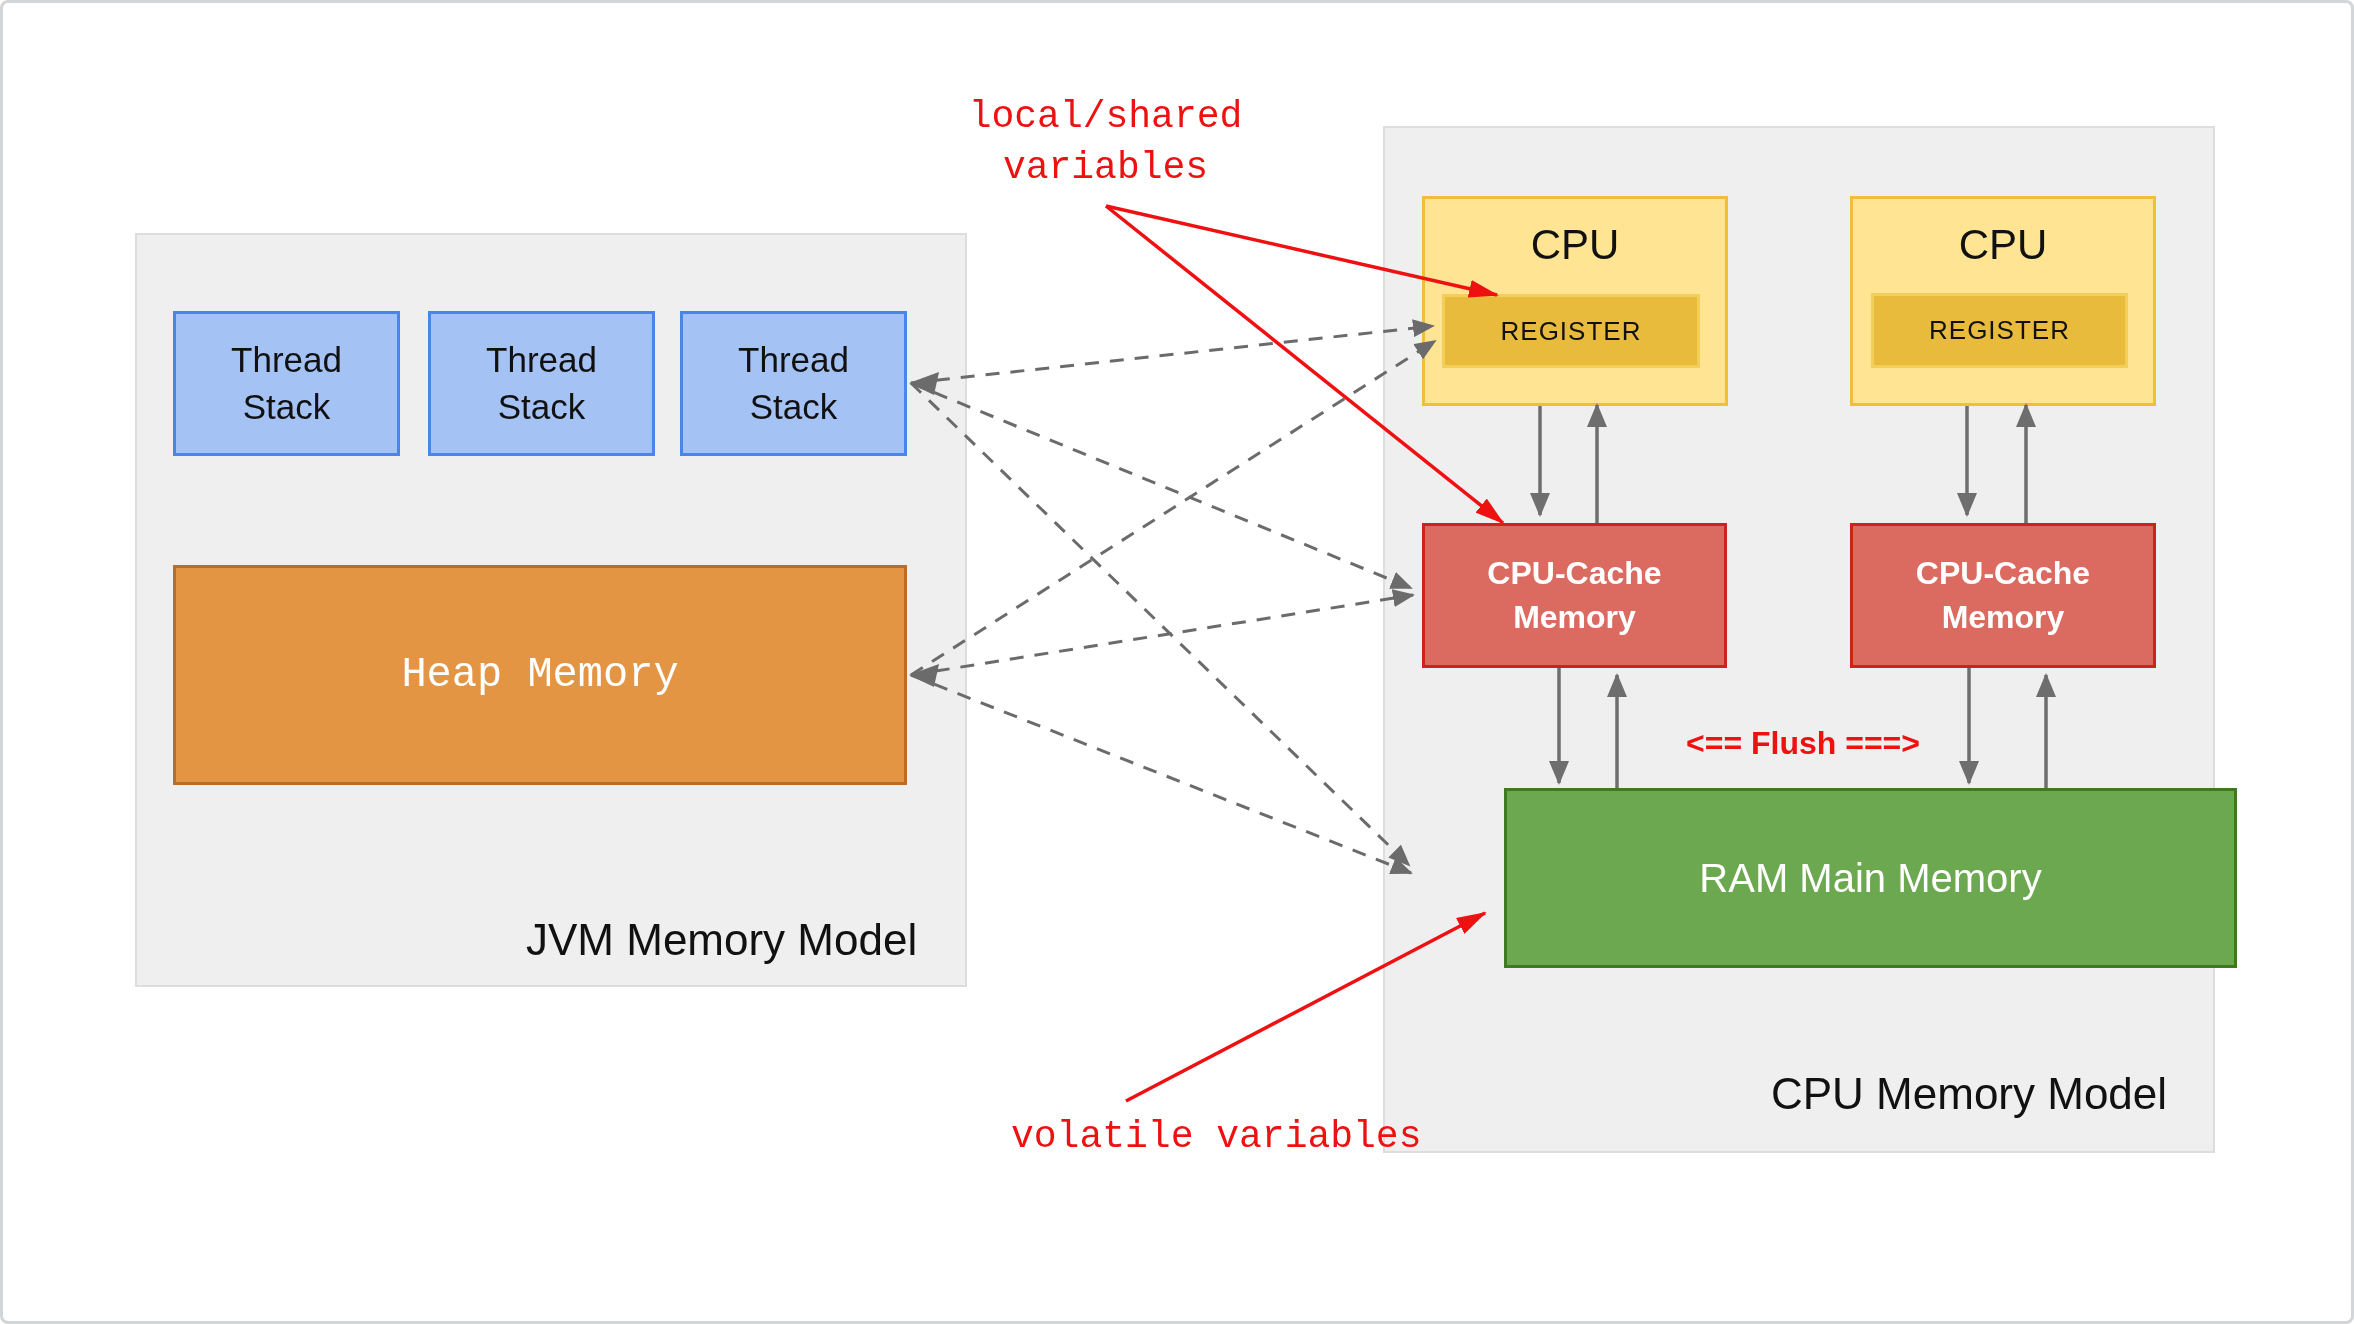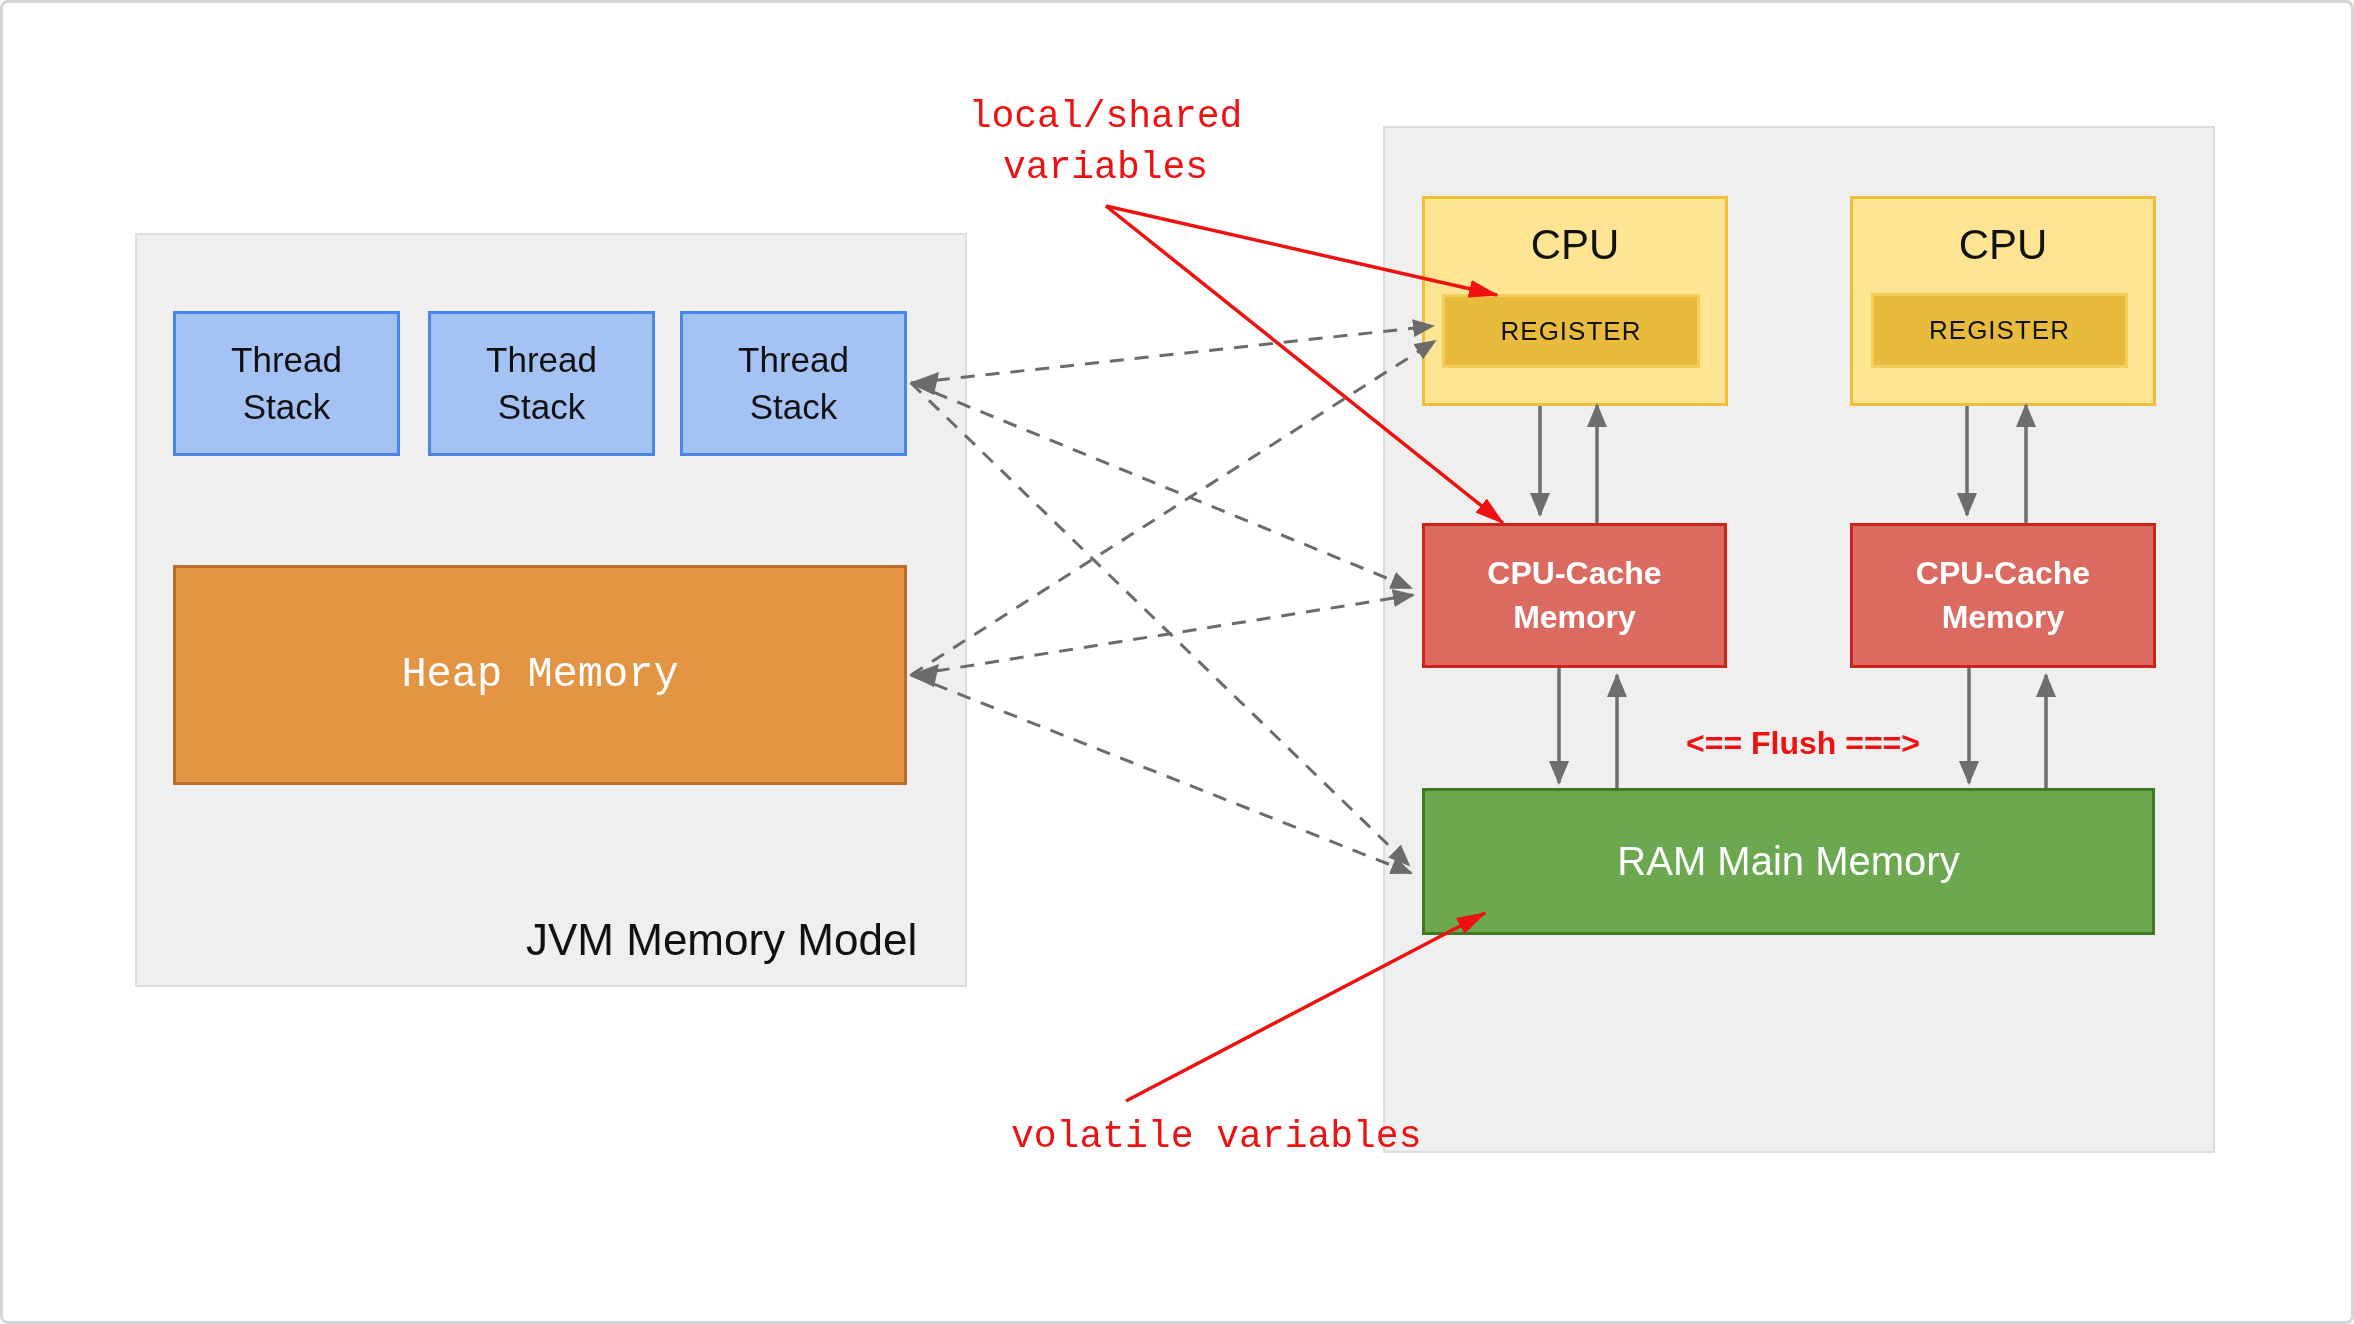--- a/index.html
+++ b/index.html
@@ -86,24 +86,25 @@
   <div class="box register" style="left:1439px;top:291px;width:258px;height:74px;">REGISTER</div>
 
   <div class="box cpu" style="left:1847px;top:193px;width:306px;height:210px;">CPU</div>
   <div class="box register" style="left:1868px;top:290px;width:257px;height:75px;">REGISTER</div>
 
   <div class="box cache" style="left:1419px;top:520px;width:305px;height:145px;">CPU-Cache
 Memory</div>
   <div class="box cache" style="left:1847px;top:520px;width:306px;height:145px;">CPU-Cache
 Memory</div>
 
-  <div class="box ram" style="left:1419px;top:785px;width:733px;height:147px;">RAM Main Memory</div>
+  <div class="box ram" style="left:1501px;top:785px;width:733px;height:180px;">RAM Main Memory</div>
 
   <div class="flush-label" style="left:1615px;top:722px;width:350px;">&lt;== Flush ===&gt;</div>
 
+  <div class="panel-label" style="left:1768px;top:1066px;">CPU Memory Model</div>
 
   <div class="annotation center" style="left:960px;top:88px;width:285px;">local/shared
 variables</div>
   <div class="annotation" style="left:1008px;top:1108px;">volatile variables</div>
 
   <svg class="connectors" width="2354" height="1324" viewBox="0 0 2354 1324">
     <defs>
       <marker id="mSolid" markerUnits="userSpaceOnUse" markerWidth="26" markerHeight="20" refX="22" refY="10" orient="auto">
         <path d="M0,0 L24,10 L0,20 Z" class="head-gray"></path>
       </marker>

